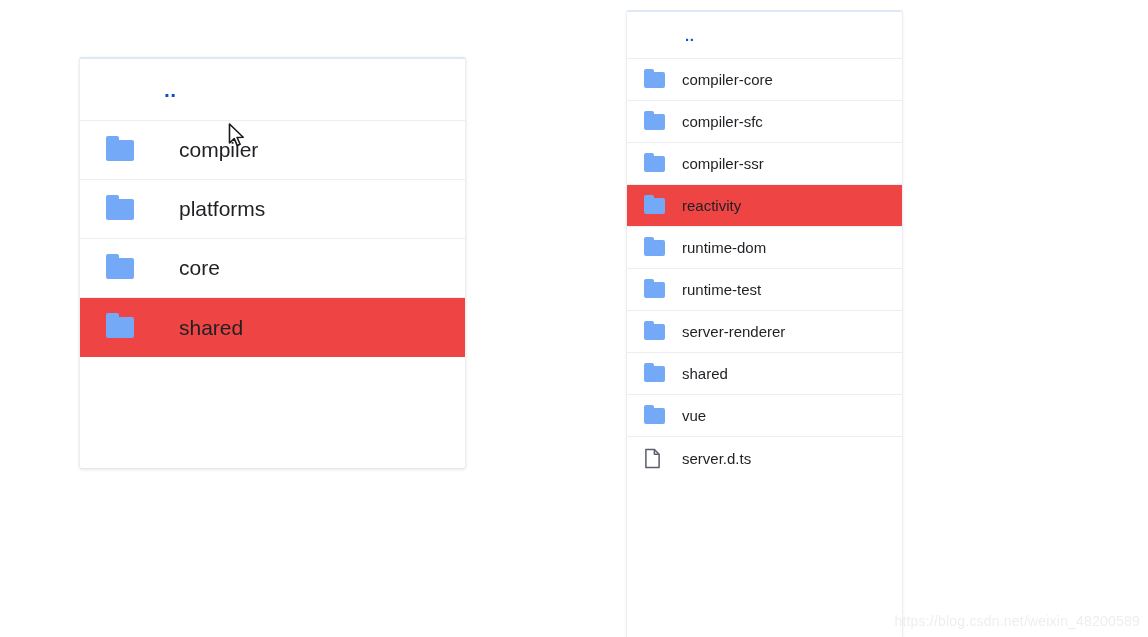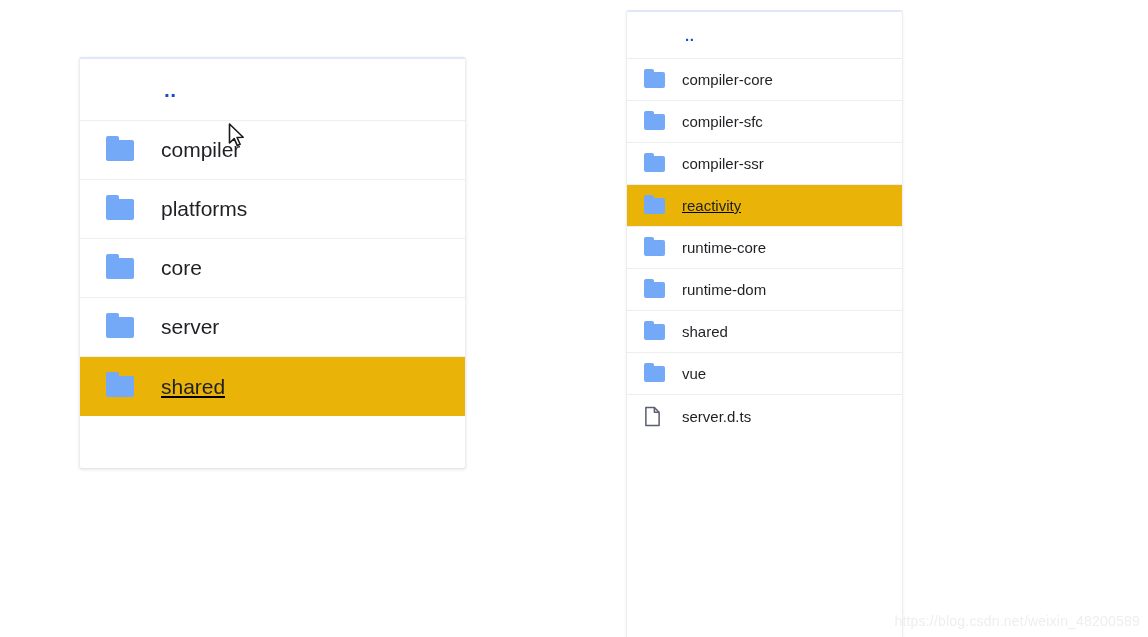--- a/index.html
+++ b/index.html
@@ -50,40 +50,40 @@
   
   .row {
     display: flex;
     align-items: center;
     box-sizing: border-box;
     background: #ffffff;
     border-bottom: 1px solid #edeef1;
     cursor: default;
   }
   .row:last-child { border-bottom: none; }
-  .row.selected { background: #eab308; text-decoration: underline; }
+  .row.selected { background: #ef4444; }
 
   .row-label {
     color: #1f2024;
     white-space: nowrap;
     overflow: hidden;
     text-overflow: ellipsis;
   }
 
   .updir {
     color: #1550c8;
     font-weight: 700;
     letter-spacing: 0.5px;
     line-height: 1;
   }
 
   
   #panel-left .row { height: 59px; padding-left: 26px; }
   #panel-left .row.header-row { height: 62px; }
-  #panel-left .row-label { font-size: 21px; }
+  #panel-left .row-label { font-size: 21px; margin-left: 18px; }
   #panel-left .updir { font-size: 21px; padding-left: 3px; }
   #panel-left .icon-slot { width: 55px; flex: 0 0 55px; }
 
   
   #panel-right .row { height: 42px; padding-left: 17px; }
   #panel-right .row.header-row { height: 47px; }
   #panel-right .row-label { font-size: 15px; }
   #panel-right .updir { font-size: 15px; padding-left: 3px; }
   #panel-right .icon-slot { width: 38px; flex: 0 0 38px; }
 
@@ -151,26 +151,20 @@
         <span class="folder"></span>
       </span>
       <span class="row-label">platforms</span>
     </div>
     <div class="row">
       <span class="icon-slot">
         <span class="folder"></span>
       </span>
       <span class="row-label">core</span>
     </div>
-    <div class="row">
-      <span class="icon-slot">
-        <span class="folder"></span>
-      </span>
-      <span class="row-label">server</span>
-    </div>
     <div class="row selected">
       <span class="icon-slot">
         <span class="folder"></span>
       </span>
       <span class="row-label">shared</span>
     </div>
   </div>
 
 <div id="panel-right" class="panel">
     <div class="row header-row">
@@ -198,27 +192,33 @@
     <div class="row selected">
       <span class="icon-slot">
         <span class="folder"></span>
       </span>
       <span class="row-label">reactivity</span>
     </div>
     <div class="row">
       <span class="icon-slot">
         <span class="folder"></span>
       </span>
-      <span class="row-label">runtime-core</span>
-    </div>
-    <div class="row">
-      <span class="icon-slot">
-        <span class="folder"></span>
-      </span>
       <span class="row-label">runtime-dom</span>
+    </div>
+    <div class="row">
+      <span class="icon-slot">
+        <span class="folder"></span>
+      </span>
+      <span class="row-label">runtime-test</span>
+    </div>
+    <div class="row">
+      <span class="icon-slot">
+        <span class="folder"></span>
+      </span>
+      <span class="row-label">server-renderer</span>
     </div>
     <div class="row">
       <span class="icon-slot">
         <span class="folder"></span>
       </span>
       <span class="row-label">shared</span>
     </div>
     <div class="row">
       <span class="icon-slot">
         <span class="folder"></span>

